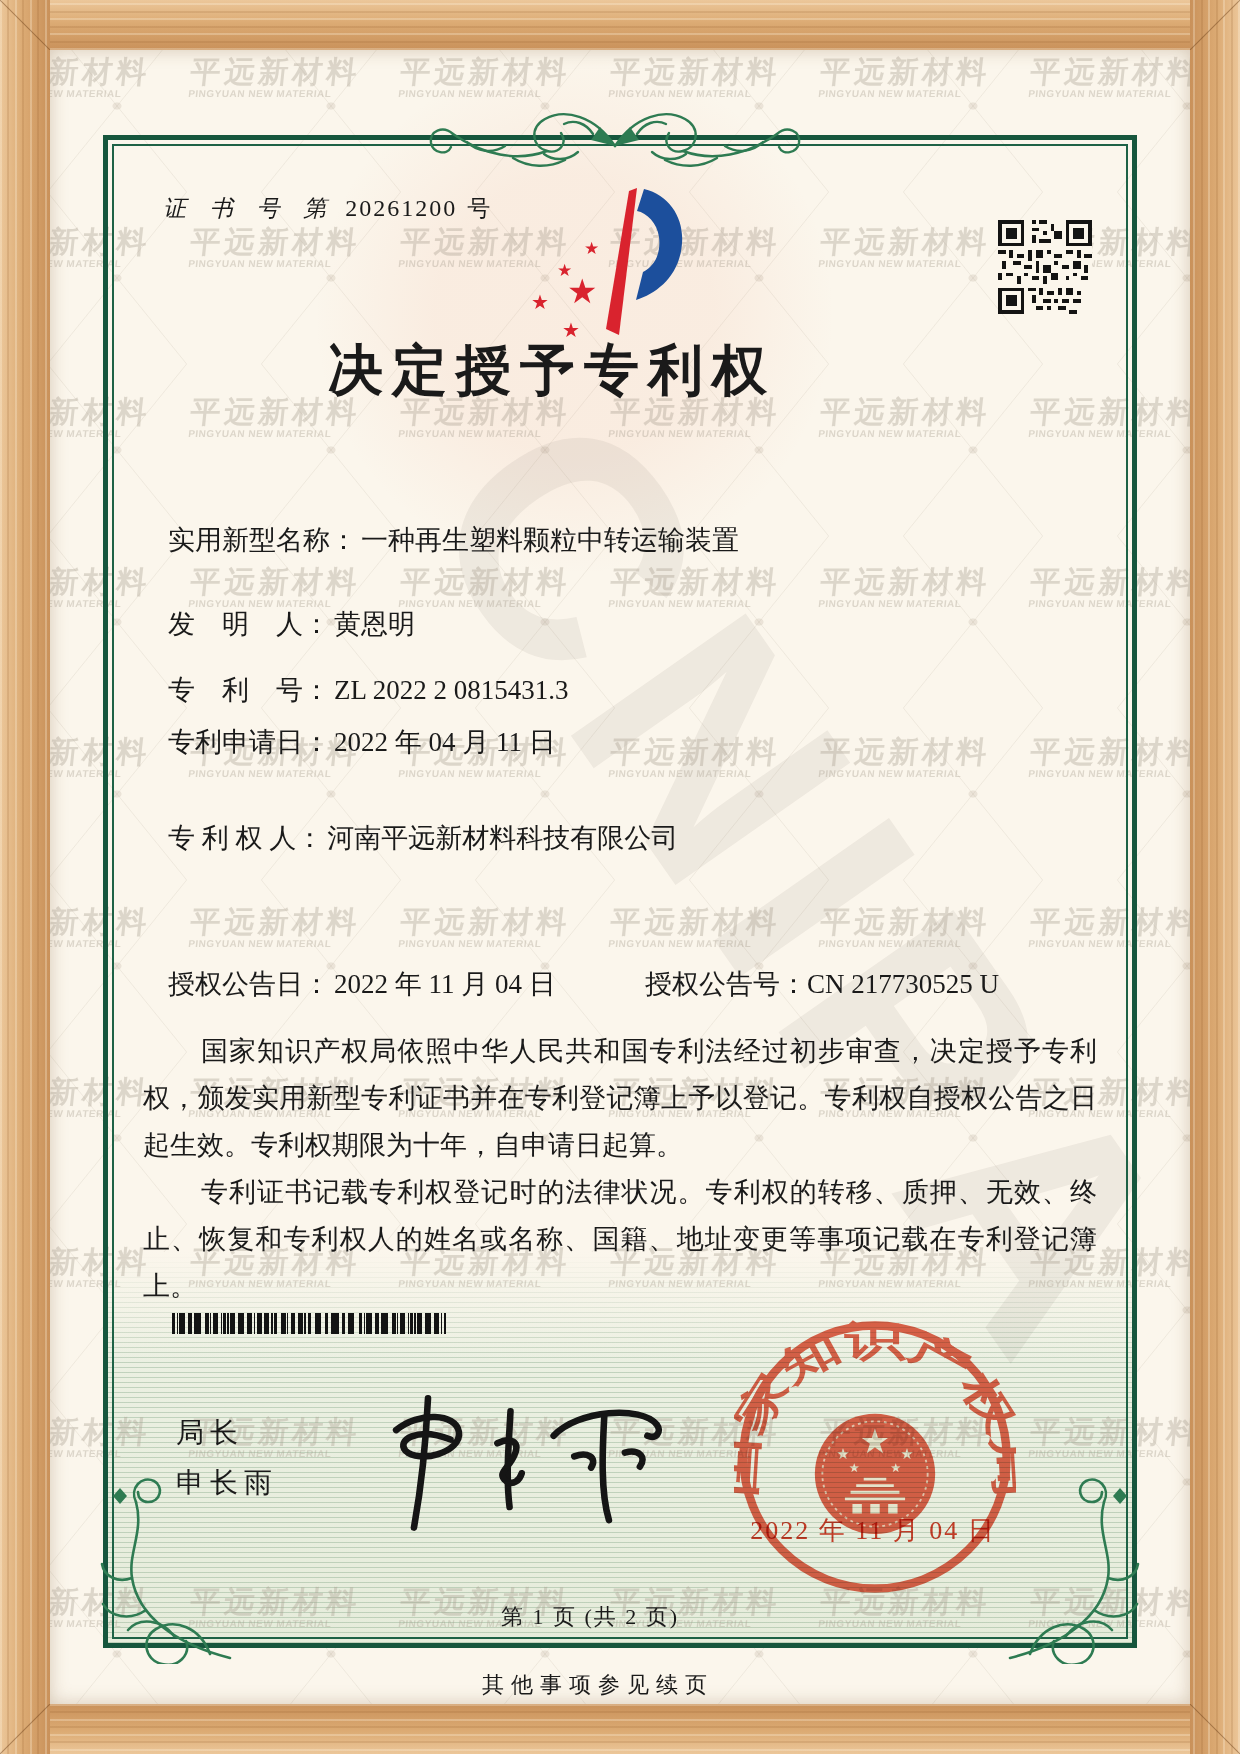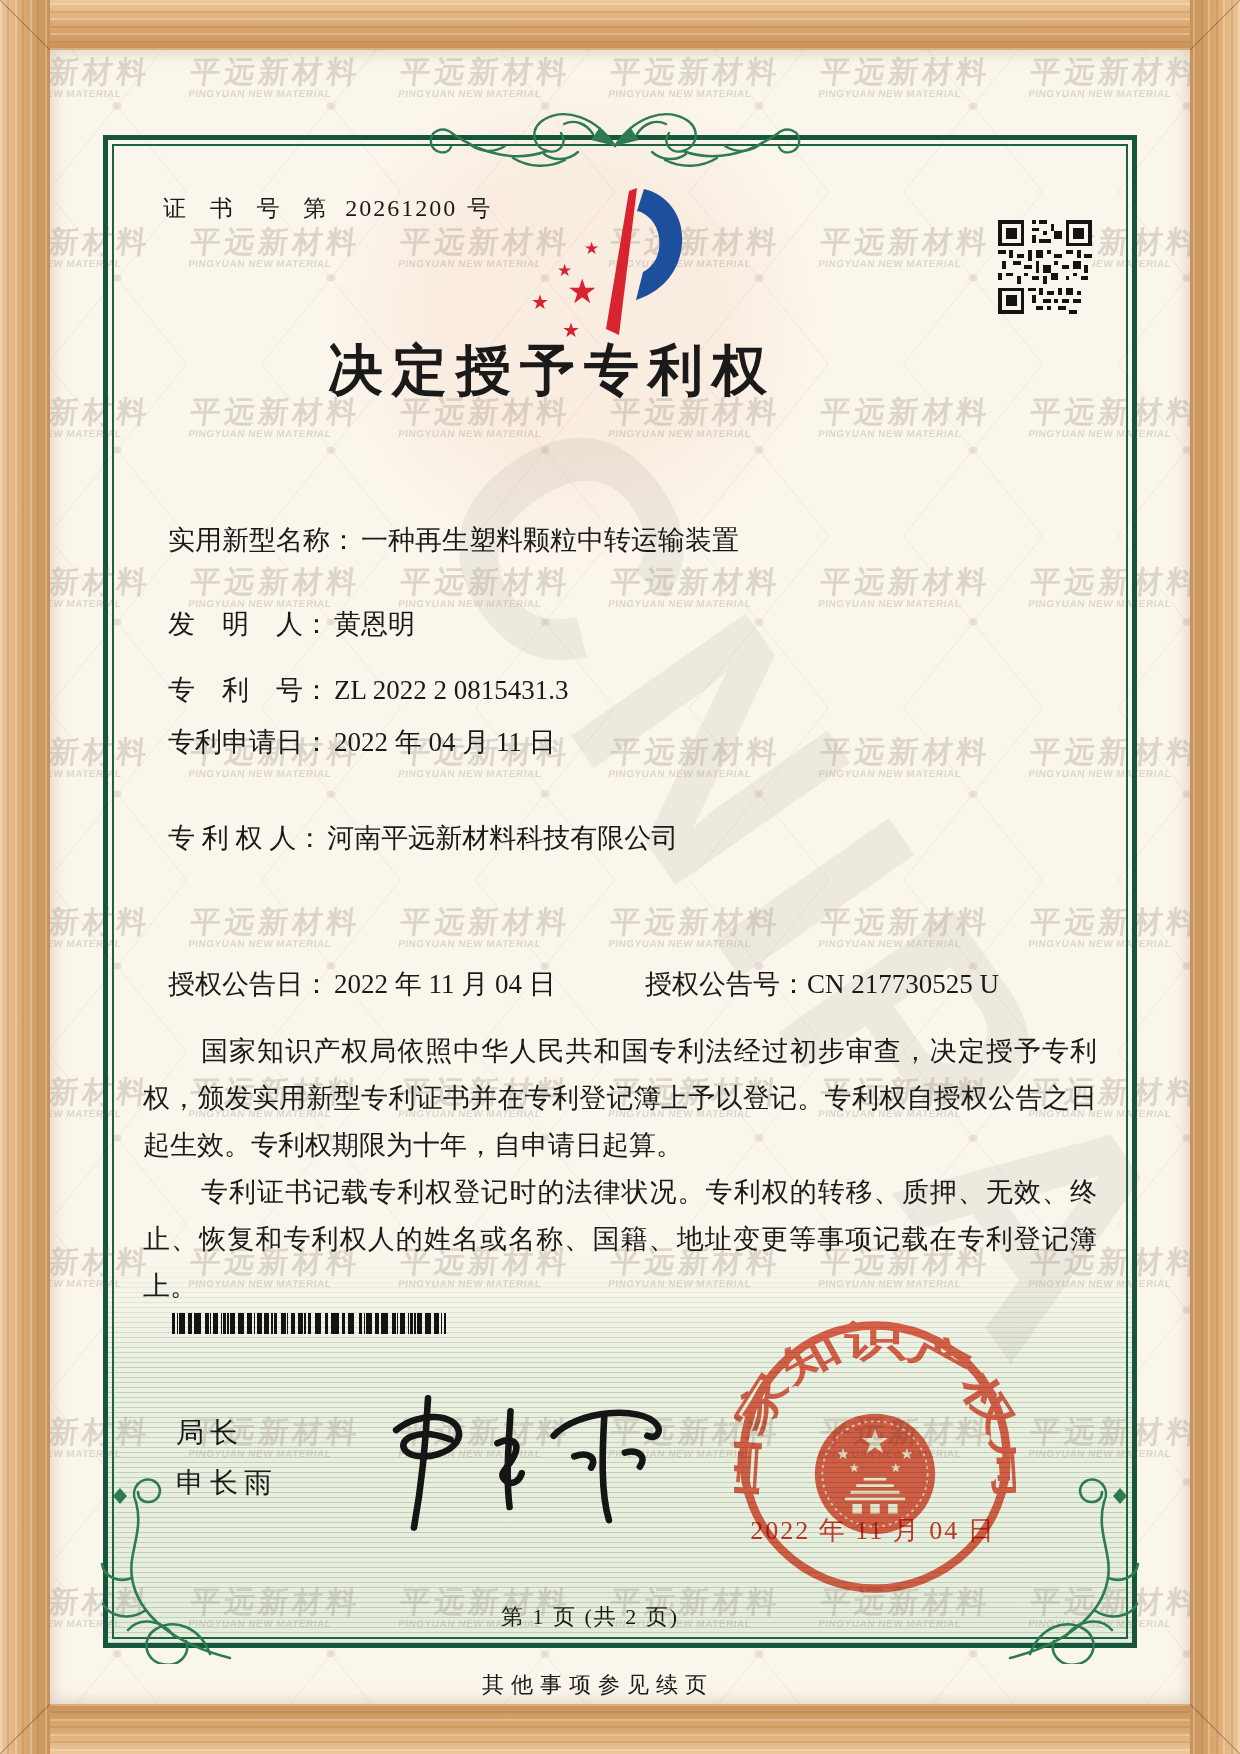--- a/index.html
+++ b/index.html
@@ -52,21 +52,21 @@
     font-family:"Liberation Sans",sans-serif;color:rgba(130,120,108,.10);
     transform:rotate(55deg);transform-origin:left top;letter-spacing:26px;white-space:nowrap;}
   
   .gborder{position:absolute;left:103px;top:135px;width:1034px;height:1513px;z-index:3;
     border:5px solid #16563d;box-sizing:border-box;}
   .gborder::after{content:"";position:absolute;inset:4px;border:2px solid #1e6246;}
   .orn{position:absolute;z-index:4;}
   
   .content{position:absolute;inset:0;z-index:5;color:#1a1a1a;}
   .certno{position:absolute;left:163px;top:193px;font-size:23px;white-space:nowrap;}
-  .certno .cl{letter-spacing:9px;margin-right:10px;}
+  .certno .cl{letter-spacing:9px;margin-right:10px;font-style:italic;}
   .certno .cn2{font-size:24px;letter-spacing:2px;}
   .certno .cs{margin-left:10px;}
   .logo{position:absolute;left:520px;top:182px;width:170px;height:170px;}
   .logo .st{position:absolute;color:#d9232e;line-height:1;font-family:"DejaVu Sans",sans-serif;}
   .qr{position:absolute;left:998px;top:220px;width:94px;height:94px;}
   .title{position:absolute;left:328px;top:334px;font-size:55px;font-weight:bold;letter-spacing:9px;white-space:nowrap;}
   .row{position:absolute;left:168px;font-size:27px;white-space:nowrap;}
   .row .val{margin-left:4px;}
   .row-addr{white-space:normal;display:flex;}
   .row-addr .lab{flex:0 0 auto;}

